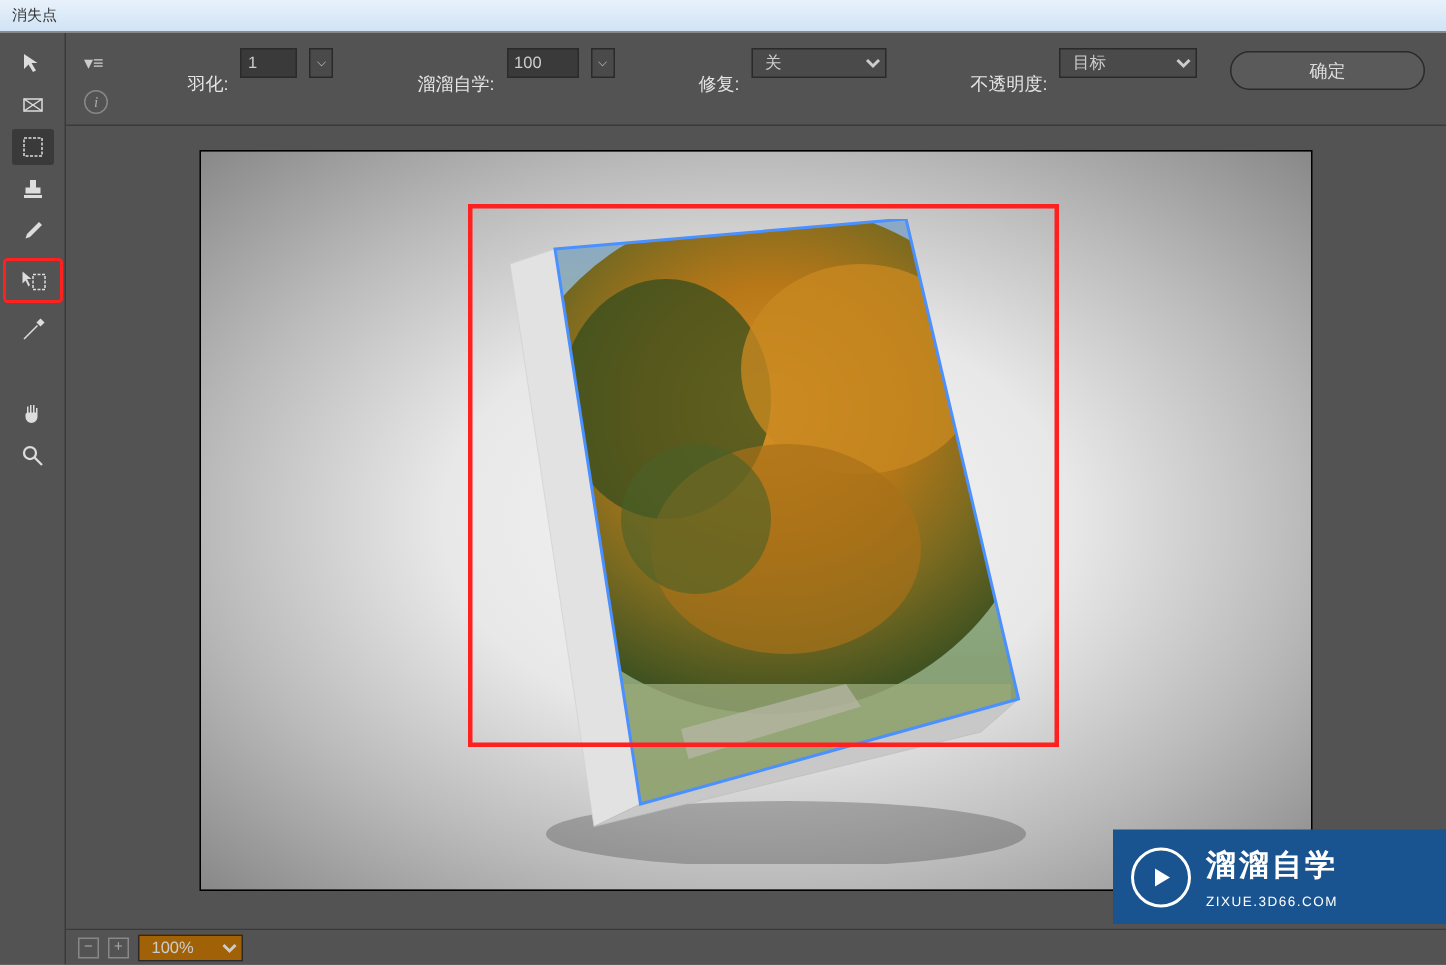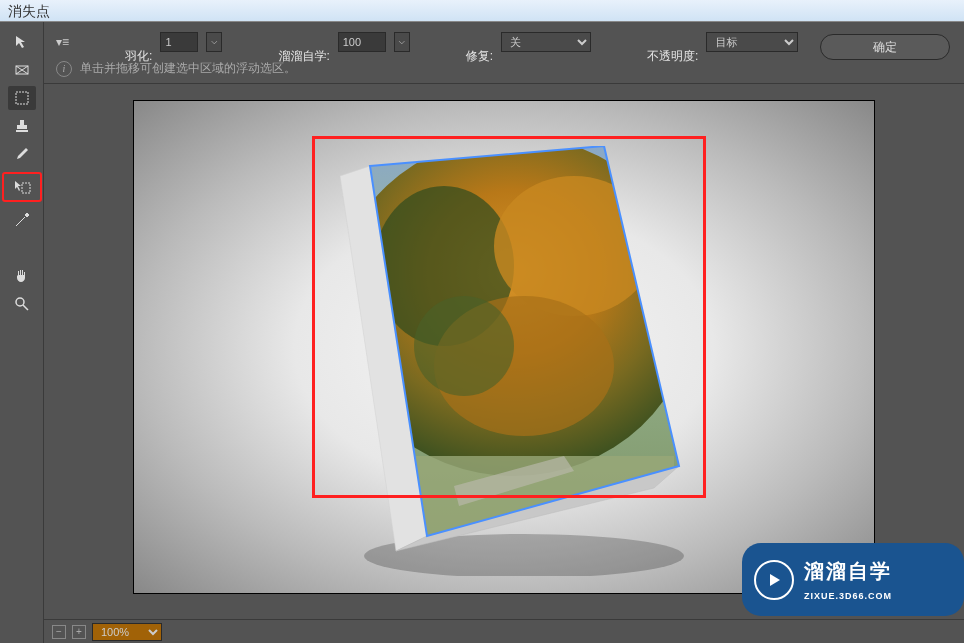--- a/index.html
+++ b/index.html
@@ -12,21 +12,21 @@
       color: #ccc;
       overflow: hidden;
       position: relative;
     }
     .titlebar {
       height: 22px;
       background: linear-gradient(to bottom, #e8f1fb, #d0e3f5);
       color: #333;
       padding: 3px 8px;
       border-bottom: 1px solid #888;
-      font-size: 14px;
+      font-size: 10px;
     }
     .main-container {
       display: flex;
       height: 621px;
       background: #535353;
     }
     .toolbar-left {
       width: 44px;
       background: #535353;
       border-right: 1px solid #3a3a3a;
@@ -178,43 +178,42 @@
       width: 394px;
       height: 362px;
       pointer-events: none;
       z-index: 10;
     }
     .watermark {
       position: absolute;
       right: 0;
       bottom: 3px;
       width: 222px;
-      height: 73px;
+      height: 63px;
       background: #1a5490;
       display: flex;
       align-items: center;
       padding: 8px 12px;
       gap: 10px;
       z-index: 20;
-      border-radius: 19px;
     }
     .wm-icon {
       width: 40px;
       height: 40px;
       border: 2px solid #fff;
       border-radius: 50%;
       display: flex;
       align-items: center;
       justify-content: center;
       color: #fff;
       font-size: 18px;
     }
     .wm-text { color: #fff; }
     .wm-main { font-size: 20px; font-weight: bold; letter-spacing: 2px; }
-    .wm-sub { font-size: 9px; letter-spacing: 1px; margin-top: 6px; font-weight: bold; }
+    .wm-sub { font-size: 9px; letter-spacing: 1px; margin-top: 6px; }
     .bottom-bar {
       height: 24px;
       background: #535353;
       border-top: 1px solid #3a3a3a;
       display: flex;
       align-items: center;
       padding: 0 8px;
       gap: 6px;
     }
     .zoom-btn {
@@ -320,21 +319,20 @@
           <option>关</option>
         </select>
         <div class="spacer-lg"></div>
         <span class="opt-label">不透明度:</span>
         <select class="opt-select" style="width:92px">
           <option>目标</option>
         </select>
       </div>
       <div class="info-row">
         <span class="info-icon">i</span>
-        <span>单击并拖移可创建选中区域的浮动选区。</span>
       </div>
     </div>
 
     <div class="canvas-area">
       <div class="canvas-border">
         <svg class="box3d" viewBox="0 0 370 430">
 
           <ellipse cx="210" cy="410" rx="160" ry="22" fill="rgba(0,0,0,0.22)"></ellipse>
 
           <polygon points="26,30 56,20 113,390 82,405" fill="#e2e2e2" stroke="#d0d0d0" stroke-width="0.5"></polygon>

